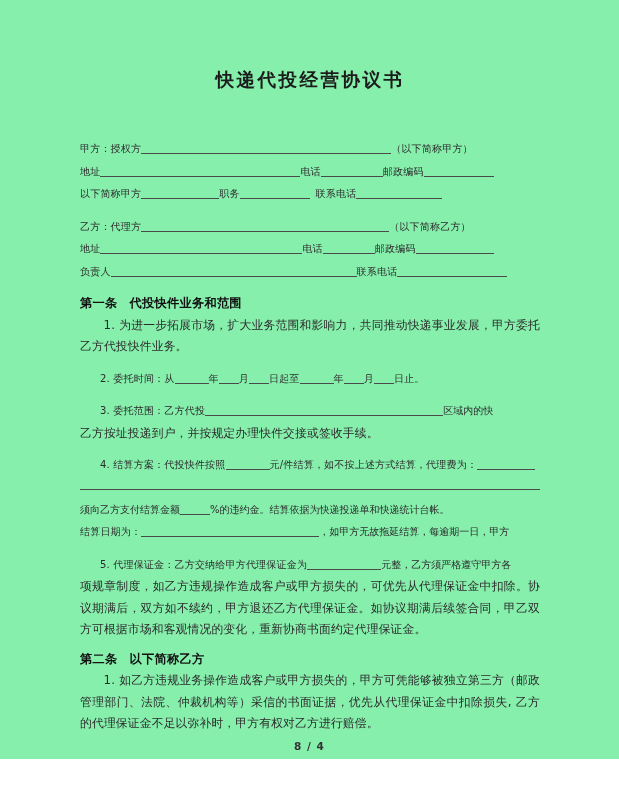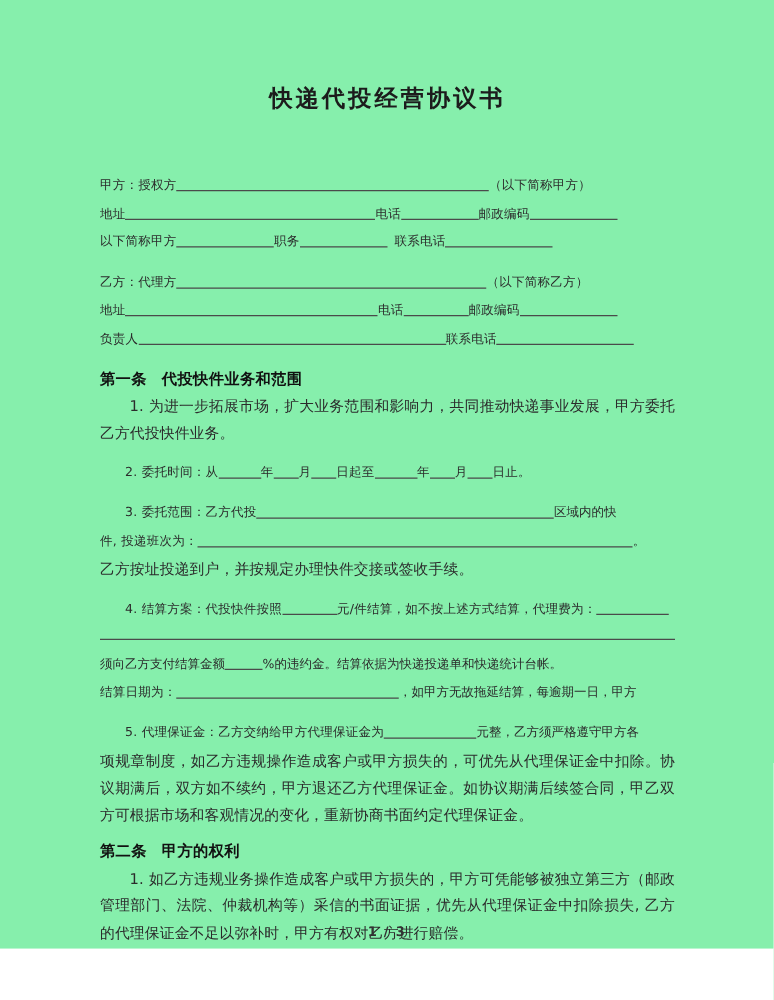--- a/index.html
+++ b/index.html
@@ -151,44 +151,41 @@
 
     <p class="para indent item">1. 为进一步拓展市场，扩大业务范围和影响力，共同推动快递事业发展，甲方委托乙方代投快件业务。</p>
 
     <div class="fline item" style="text-indent:2em">
       <span class="lbl">2. 委托时间：从</span><span class="inline-blank" style="width:34px"></span><span class="lbl">年</span><span class="inline-blank" style="width:20px"></span><span class="lbl">月</span><span class="inline-blank" style="width:20px"></span><span class="lbl">日起至</span><span class="inline-blank" style="width:34px"></span><span class="lbl">年</span><span class="inline-blank" style="width:20px"></span><span class="lbl">月</span><span class="inline-blank" style="width:20px"></span><span class="lbl">日止。</span>
     </div>
 
     <div class="fline item" style="text-indent:2em">
       <span class="lbl">3. 委托范围：乙方代投</span><span class="inline-blank" style="width:238px"></span><span class="lbl" style="letter-spacing:0">区域内的快</span>
     </div>
-    <div class="fline">
-      <span class="lbl">件, 投递班次为：</span><span class="inline-blank" style="width:348px"></span><span class="lbl">。</span>
-    </div>
     <p class="para">乙方按址投递到户，并按规定办理快件交接或签收手续。</p>
 
     <div class="fline item" style="text-indent:2em">
       <span class="lbl">4. 结算方案：代投快件按照</span><span class="inline-blank" style="width:44px"></span><span class="lbl">元/件结算，如不按上述方式结算，代理费为：</span><span class="inline-blank" style="width:58px"></span>
     </div>
     <div class="longrule"></div>
 
     <div class="fline">
       <span class="lbl" style="letter-spacing:0">须向乙方支付结算金额</span><span class="inline-blank" style="width:30px"></span><span class="lbl" style="letter-spacing:0">%的违约金。结算依据为快递投递单和快递统计台帐。</span>
     </div>
     <div class="fline">
       <span class="lbl">结算日期为：</span><span class="inline-blank" style="width:178px"></span><span class="lbl" style="letter-spacing:0">，如甲方无故拖延结算，每逾期一日，甲方</span>
     </div>
 
     <div class="fline item" style="text-indent:2em">
       <span class="lbl">5. 代理保证金：乙方交纳给甲方代理保证金为</span><span class="inline-blank" style="width:74px"></span><span class="lbl" style="letter-spacing:0">元整，乙方须严格遵守甲方各</span>
     </div>
     <p class="para">项规章制度，如乙方违规操作造成客户或甲方损失的，可优先从代理保证金中扣除。协议期满后，双方如不续约，甲方退还乙方代理保证金。如协议期满后续签合同，甲乙双方可根据市场和客观情况的变化，重新协商书面约定代理保证金。</p>
 
     <div class="heading h-two">
-      <span>第二条</span><span class="sep"></span><span>甲方的权利</span>
+      <span>第二条</span><span class="sep"></span><span>以下简称乙方</span>
     </div>
     <p class="para indent item">1. 如乙方违规业务操作造成客户或甲方损失的，甲方可凭能够被独立第三方（邮政管理部门、法院、仲裁机构等）采信的书面证据，优先从代理保证金中扣除损失, 乙方的代理保证金不足以弥补时，甲方有权对乙方进行赔偿。</p>
 
   </div>
 
-  <div class="footer">1 / 3</div>
+  <div class="footer">8 / 4</div>
 
 </div>
 
 </body></html>

